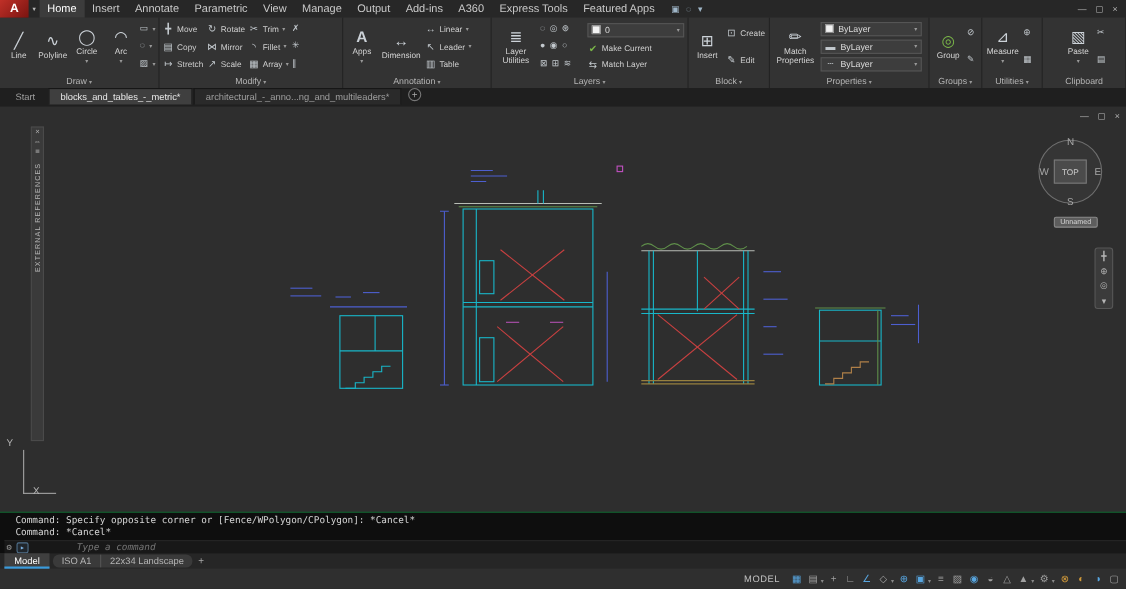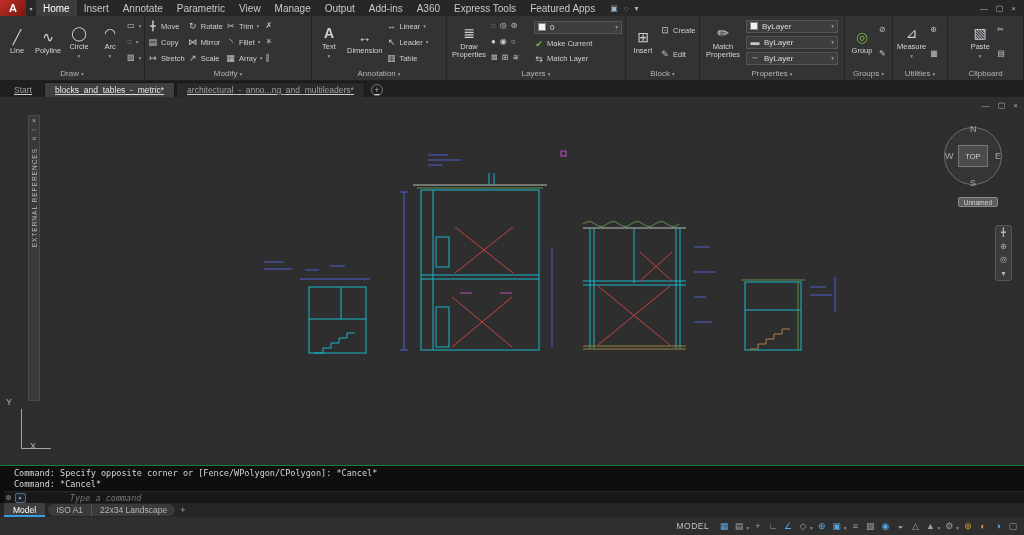--- a/index.html
+++ b/index.html
@@ -33,21 +33,21 @@
   .sicon{font-size:9px;color:#c3c9ce;width:10px;text-align:center;}
   .ticon{font-size:8px;color:#c3c9ce;line-height:10px;}
   .trow{display:flex;align-items:center;gap:4px;}
   .dropdown{display:flex;align-items:center;background:#3d3d3d;border:1px solid #555;height:13px;
             font-size:8px;color:#ddd;padding:0 3px;gap:4px;}
   .dropdown .grow{flex:1;}
   .swatch{width:8px;height:8px;background:#f2f2f2;border:1px solid #888;flex:0 0 auto;}
   .green{color:#7ab648;}
 
   
-  .doctabs{height:17px;background:#1f1f1f;display:flex;align-items:flex-end;padding-left:3px;text-decoration:underline;}
+  .doctabs{height:17px;background:#1f1f1f;display:flex;padding-left:3px;}
   .dtab{height:15px;display:flex;align-items:center;padding:0 10px;font-size:8.5px;color:#9f9f9f;
         background:#2a2a2a;margin-right:1px;border:1px solid #161616;border-bottom:none;white-space:nowrap;}
   .dtab.start{background:transparent;border-color:transparent;}
   .dtab.active{background:#3f3f3f;color:#e9e9e9;}
   .newtab{width:12px;height:12px;border-radius:50%;border:1px solid #777;color:#aaa;font-size:9px;
           display:flex;align-items:center;justify-content:center;margin:0 0 1px 5px;}
 
   
   .canvas{position:relative;height:368px;background:#2e2e2e;overflow:hidden;}
   .winctl{position:absolute;top:4px;right:6px;display:flex;gap:8px;font-size:8px;color:#b5b5b5;z-index:5;}
@@ -226,21 +226,21 @@
     </div>
     <div class="pfoot">
       <span>Modify</span><span class="pdd">▾</span>
     </div>
   </div>
 
   <div class="panel" style="width:135px">
     <div class="pbody">
       <div class="bigbtn">
         <span class="bigicon" style="font-weight:bold">A</span>
-        <span>Text</span>
+        <span>Apps</span>
         <span class="bdd">▾</span>
       </div>
       <div class="bigbtn">
         <span class="bigicon">↔</span>
         <span>Dimension</span>
       </div>
       <div class="col">
         <div class="srow">
             <span class="sicon">↔</span>
             <span>Linear</span>
@@ -259,21 +259,21 @@
     </div>
     <div class="pfoot">
       <span>Annotation</span><span class="pdd">▾</span>
     </div>
   </div>
 
   <div class="panel" style="width:179px">
     <div class="pbody">
       <div class="bigbtn" style="width:38px">
         <span class="bigicon">≣</span>
-        <span>Draw Properties</span>
+        <span>Layer Utilities</span>
       </div>
       <div class="col" style="width:40px">
         <div class="trow">
           <span class="ticon">◌</span>
           <span class="ticon">◎</span>
           <span class="ticon">⊛</span>
         </div>
         <div class="trow">
           <span class="ticon">●</span>
           <span class="ticon">◉</span>

